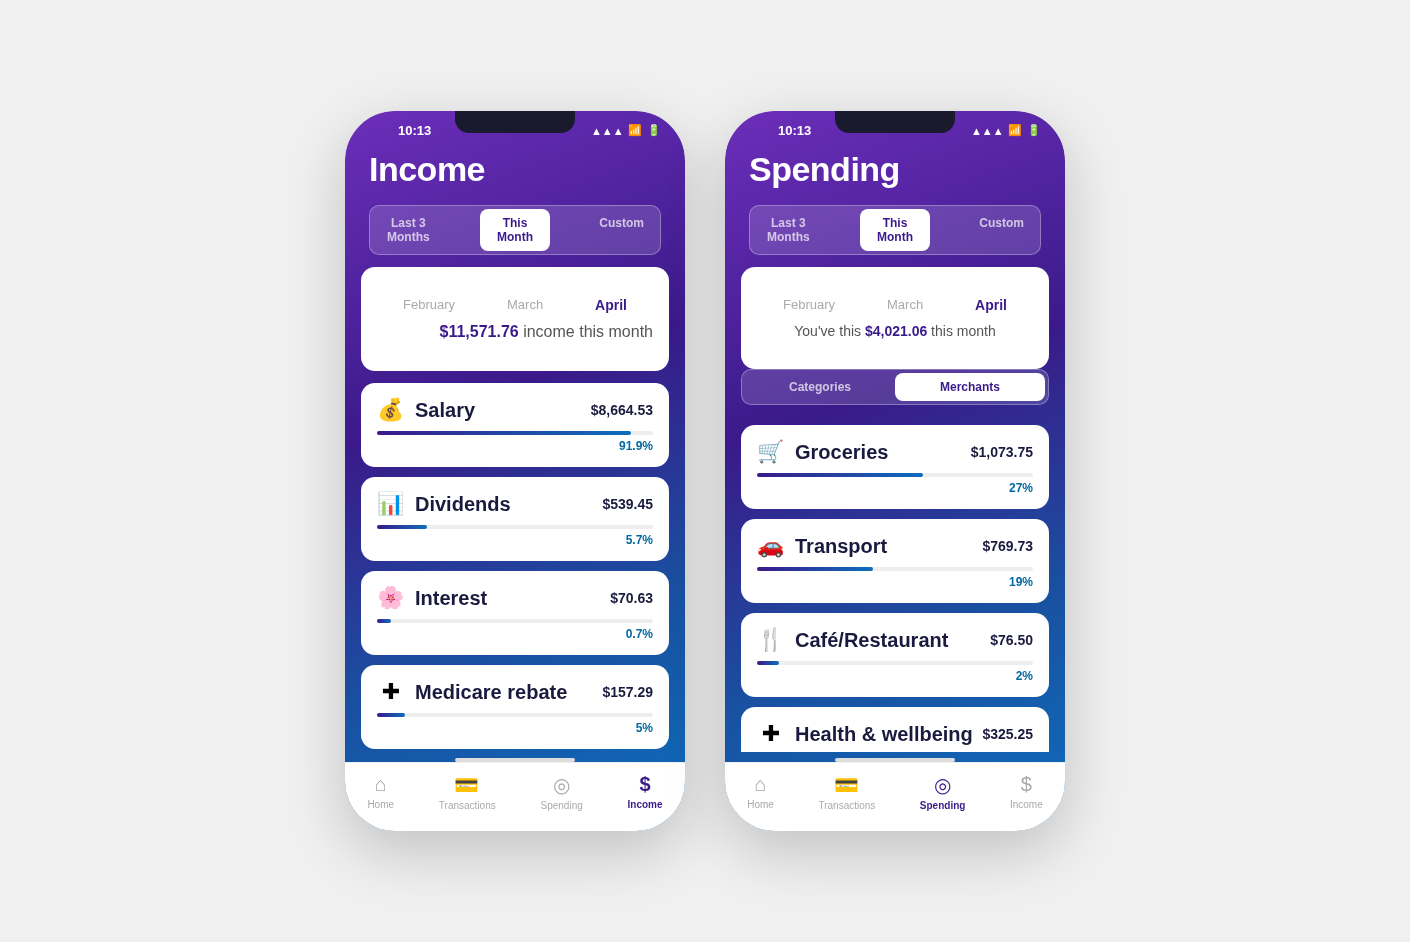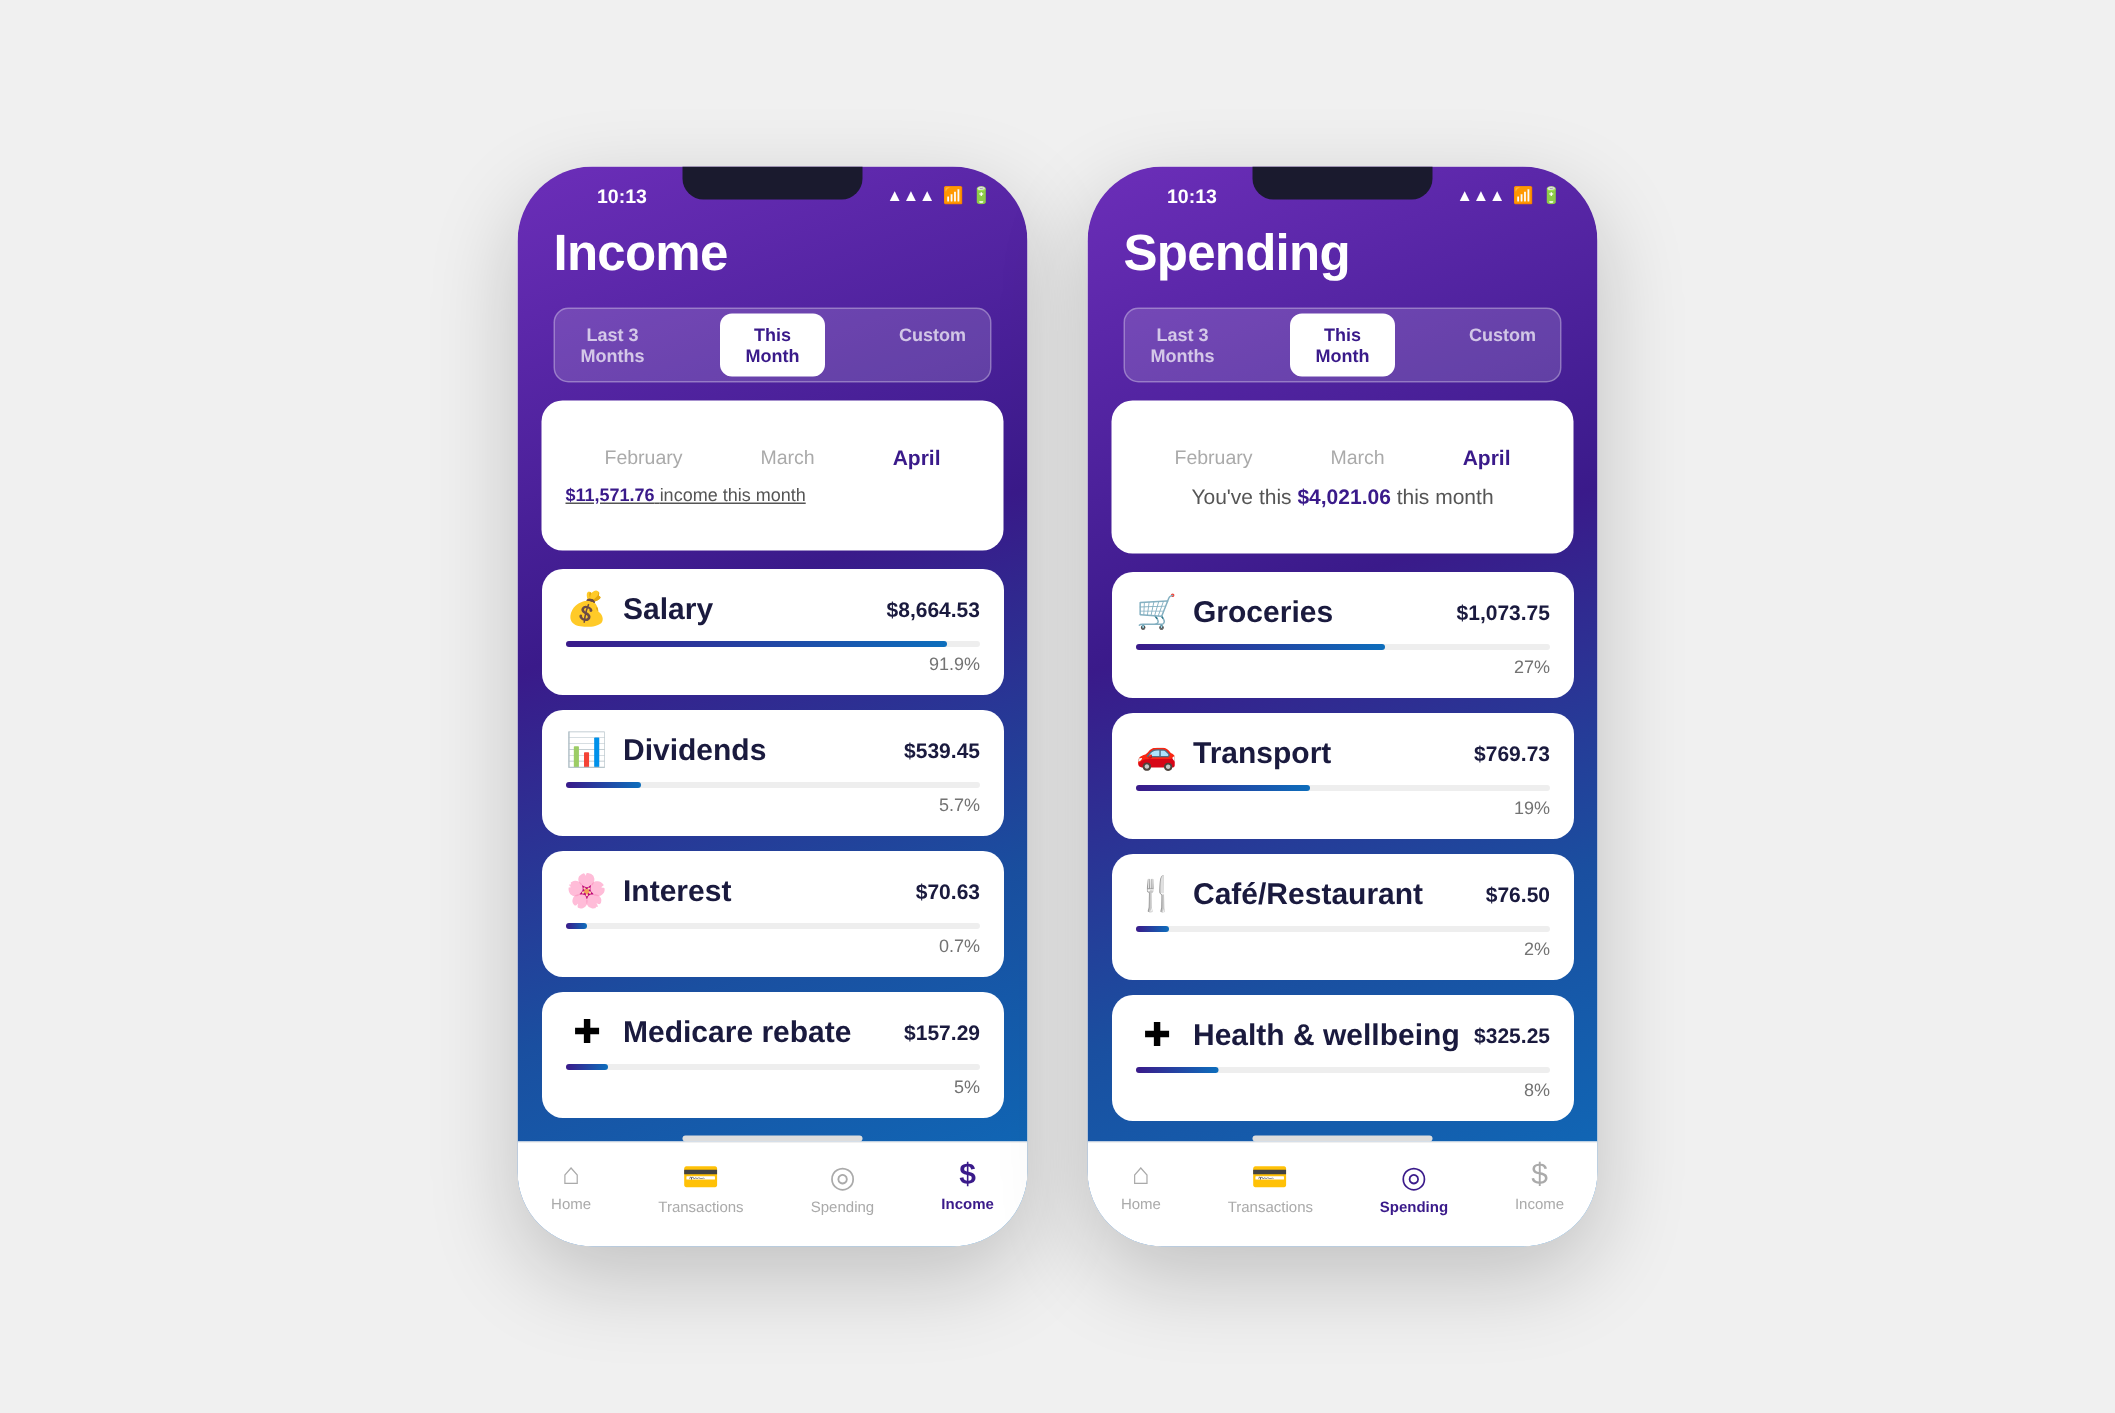--- a/index.html
+++ b/index.html
@@ -115,24 +115,23 @@
       font-size: 13px;
       color: #aaa;
       font-weight: 500;
     }
     .month-item.active {
       color: #3a1a8a;
       font-weight: 700;
       font-size: 14px;
     }
     .income-summary {
-      text-align: left;
-      font-size: 12px;
+      text-align: right;
+      font-size: 16px;
       color: #555;
-      text-decoration: underline;
     }
     .income-summary .amount {
       color: #3a1a8a;
       font-weight: 700;
     }
     
     .content-area {
       flex: 1;
       overflow-y: auto;
       padding: 12px 16px;
@@ -180,22 +179,22 @@
       margin-bottom: 4px;
     }
     .progress-bar {
       height: 100%;
       border-radius: 2px;
       background: linear-gradient(90deg, #3a1a8a, #0d6ebc);
     }
     .item-percent {
       text-align: right;
       font-size: 12px;
-      font-weight: 400;
-      color: #737373;
+      font-weight: 700;
+      color: #0369a1;
     }
     
     .bottom-nav {
       background: white;
       display: flex;
       justify-content: space-around;
       padding: 10px 0 20px;
       border-top: 1px solid #f0f0f0;
     }
     .nav-item {
@@ -404,20 +403,24 @@
         <div class="month-row">
           <span class="month-item">February</span>
           <span class="month-item">March</span>
           <span class="month-item active">April</span>
         </div>
         <div class="spending-summary">
           <span>You've this </span><span class="amount">$4,021.06</span><span> this month</span>
         </div>
       </div>
 
+      <div class="sub-tabs">
+        <div class="sub-tab">Categories</div>
+        <div class="sub-tab active">Merchants</div>
+      </div>
 
       <div class="content-area">
 
         <div class="item-card">
           <div class="item-header">
             <div class="item-left">
               <span class="item-icon">🛒</span>
               <span class="item-name">Groceries</span>
             </div>
             <span class="item-amount">$1,073.75</span>

